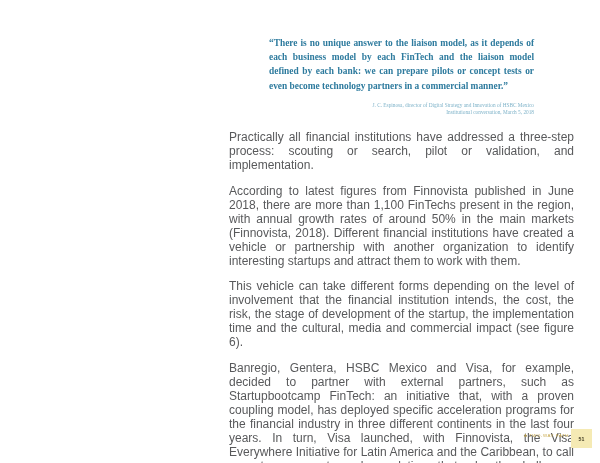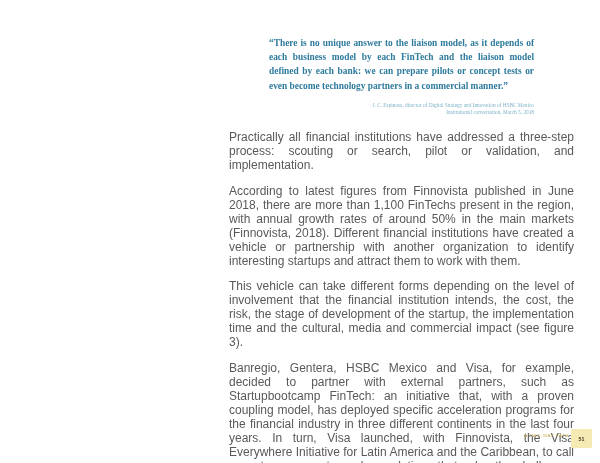--- a/index.html
+++ b/index.html
@@ -127,21 +127,21 @@
       <span>“There is no unique answer to the liaison model, as it depends of each business model by each FinTech and the liaison model defined by each bank: we can prepare pilots or concept tests or even become technology partners in a commercial manner.”</span>
       <div class="attribution">
         <span class="attr-line">J. C. Espinosa, director of Digital Strategy and Innovation of HSBC Mexico</span>
         <span class="attr-line">Institutional conversation, March 5, 2018</span>
       </div>
     </blockquote>
 
     <div class="body-text">
       <p class="body-par">Practically all financial institutions have addressed a three-step process: scouting or search, pilot or validation, and implementation.</p>
       <p class="body-par">According to latest figures from Finnovista published in June 2018, there are more than 1,100 FinTechs present in the region, with annual growth rates of around 50% in the main markets (Finnovista, 2018). Different financial institutions have created a vehicle or partnership with another organization to identify interesting startups and attract them to work with them.</p>
-      <p class="body-par">This vehicle can take different forms depending on the level of involvement that the financial institution intends, the cost, the risk, the stage of development of the startup, the implementation time and the cultural, media and commercial impact (see figure 3).</p>
+      <p class="body-par">This vehicle can take different forms depending on the level of involvement that the financial institution intends, the cost, the risk, the stage of development of the startup, the implementation time and the cultural, media and commercial impact (see figure 6).</p>
       <p class="body-par">Banregio, Gentera, HSBC Mexico and Visa, for example, decided to partner with external partners, such as Startupbootcamp FinTech: an initiative that, with a proven coupling model, has deployed specific acceleration programs for the financial industry in three different continents in the last four years. In turn, Visa launched, with Finnovista, the Visa Everywhere Initiative for Latin America and the Caribbean, to call on entrepreneurs to explore solutions that solve the challenges of future trade and define the future of financial services in the region.</p>
     </div>
 
   </div>
 
   <div class="footer">
     <div class="footer-label">A TWO-WAY PATH</div>
     <div class="page-badge">
       <span class="page-badge-number">51</span>
     </div>

